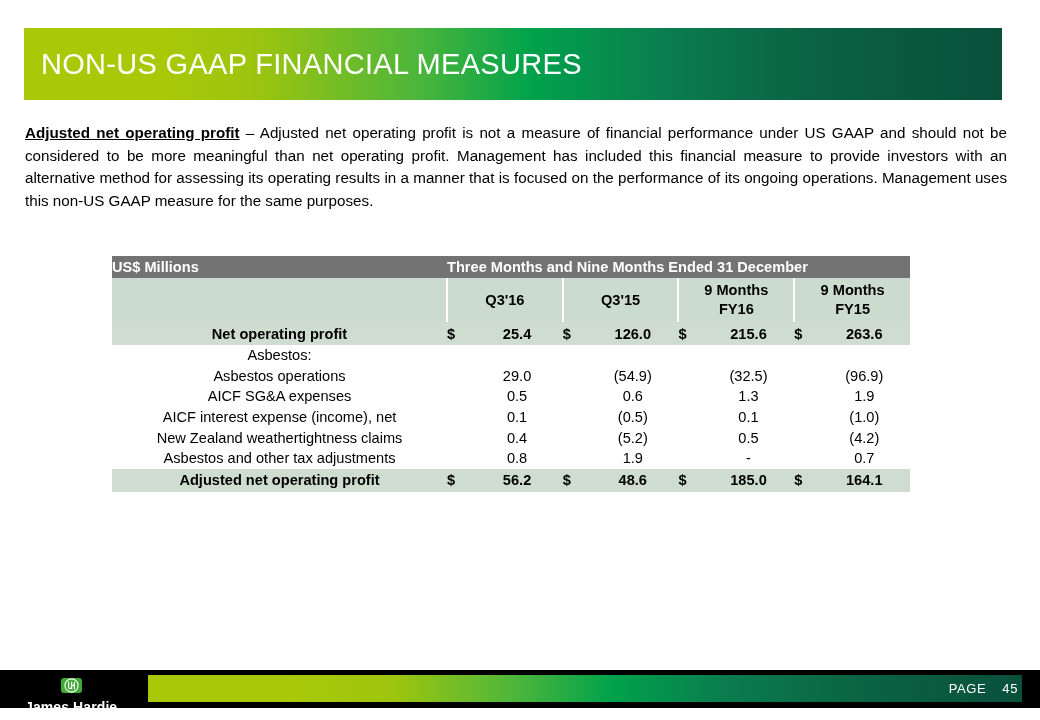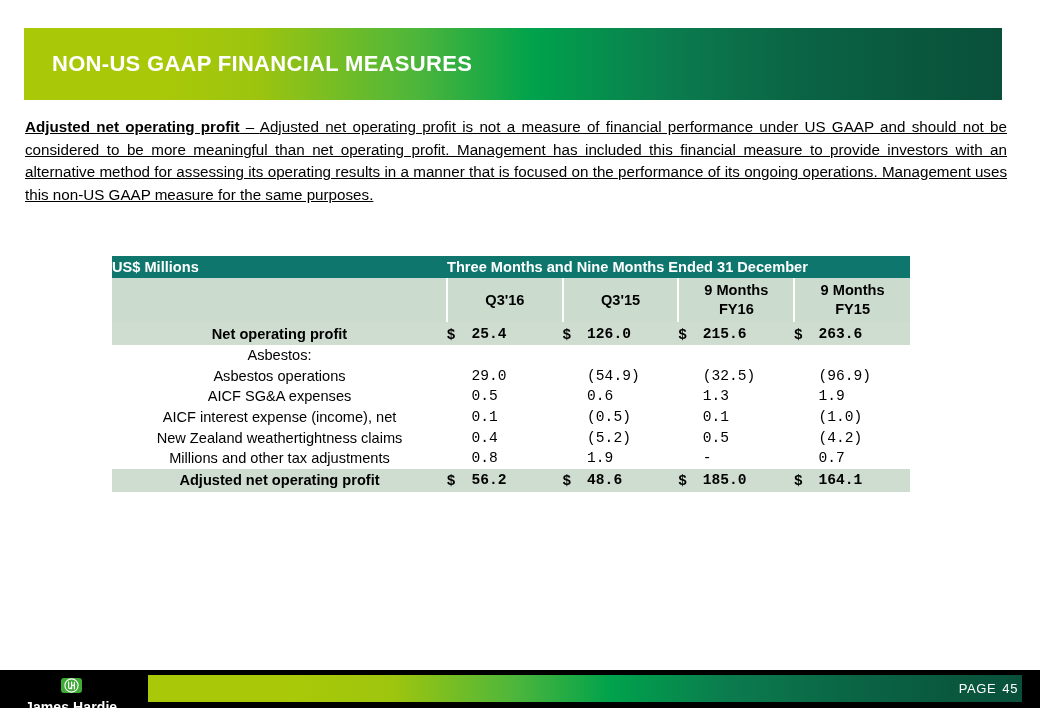--- a/index.html
+++ b/index.html
@@ -39,38 +39,37 @@
         #4eb63a 40%,
         #00a24c 52%,
         #0b7c4e 66%,
         #0a6344 80%,
         #09503a 100%);
     display: flex;
     align-items: center;
   }
   #title-text {
     color: #ffffff;
-    font-size: 22px;
-    font-weight: bold;
+    font-size: 29px;
+    font-weight: normal;
     letter-spacing: 0.3px;
-    padding-left: 28px;
+    padding-left: 17px;
     white-space: nowrap;
   }
 
   
   #body-paragraph {
     position: absolute;
     left: 25px;
-    top: 116px;
+    top: 122px;
     width: 982px;
     font-size: 15.2px;
     line-height: 22.5px;
     text-align: justify;
     color: #000000;
-    text-decoration: underline;
   }
   #body-paragraph .lead {
     font-weight: bold;
     text-decoration: underline;
   }
 
   
   #fin-table {
     position: absolute;
     left: 112px;
@@ -79,21 +78,21 @@
     border-collapse: collapse;
     font-size: 14.6px;
   }
   #fin-table td, #fin-table th {
     padding: 0;
     margin: 0;
   }
 
   
   .hdr-green {
-    background: #0f766e;
+    background: #737373;
     color: #ffffff;
     font-weight: bold;
     height: 22px;
   }
   .hdr-green .lbl {
     padding-left: 7px;
     text-align: left;
     white-space: nowrap;
   }
   .hdr-green .span-title {
@@ -133,23 +132,22 @@
     padding-left: 7px;
     white-space: nowrap;
   }
   .indent1 { padding-left: 22px; }
   .cur {
     text-align: left;
     padding-left: 6px;
     width: 20px;
   }
   .num {
-    text-align: left;
+    text-align: center;
     padding-right: 8px;
-    font-family: Liberation Mono, monospace;
   }
 
   
   #footer-bar {
     position: absolute;
     left: 0;
     top: 670px;
     width: 1040px;
     height: 38px;
     background: #000000;
@@ -200,21 +198,21 @@
   }
   #page-label {
     position: absolute;
     right: 22px;
     top: 681px;
     color: #ffffff;
     font-size: 13px;
     letter-spacing: 0.6px;
     white-space: nowrap;
   }
-  #page-label .pnum { margin-left: 6px; }
+  #page-label .pnum { margin-left: 16px; }
 </style>
 </head>
 <body>
 
 <div id="slide">
 
   <div id="title-banner">
     <div id="title-text">NON-US GAAP FINANCIAL MEASURES</div>
   </div>
 
@@ -306,21 +304,21 @@
           <td class="cur"></td>
           <td class="num">0.4</td>
           <td class="cur"></td>
           <td class="num">(5.2)</td>
           <td class="cur"></td>
           <td class="num">0.5</td>
           <td class="cur"></td>
           <td class="num">(4.2)</td>
         </tr>
         <tr class="row-normal">
-          <td class="cell-label ">Millions and other tax adjustments</td>
+          <td class="cell-label ">Asbestos and other tax adjustments</td>
           <td class="cur"></td>
           <td class="num">0.8</td>
           <td class="cur"></td>
           <td class="num">1.9</td>
           <td class="cur"></td>
           <td class="num">-</td>
           <td class="cur"></td>
           <td class="num">0.7</td>
         </tr>
         <tr class="row-high">

